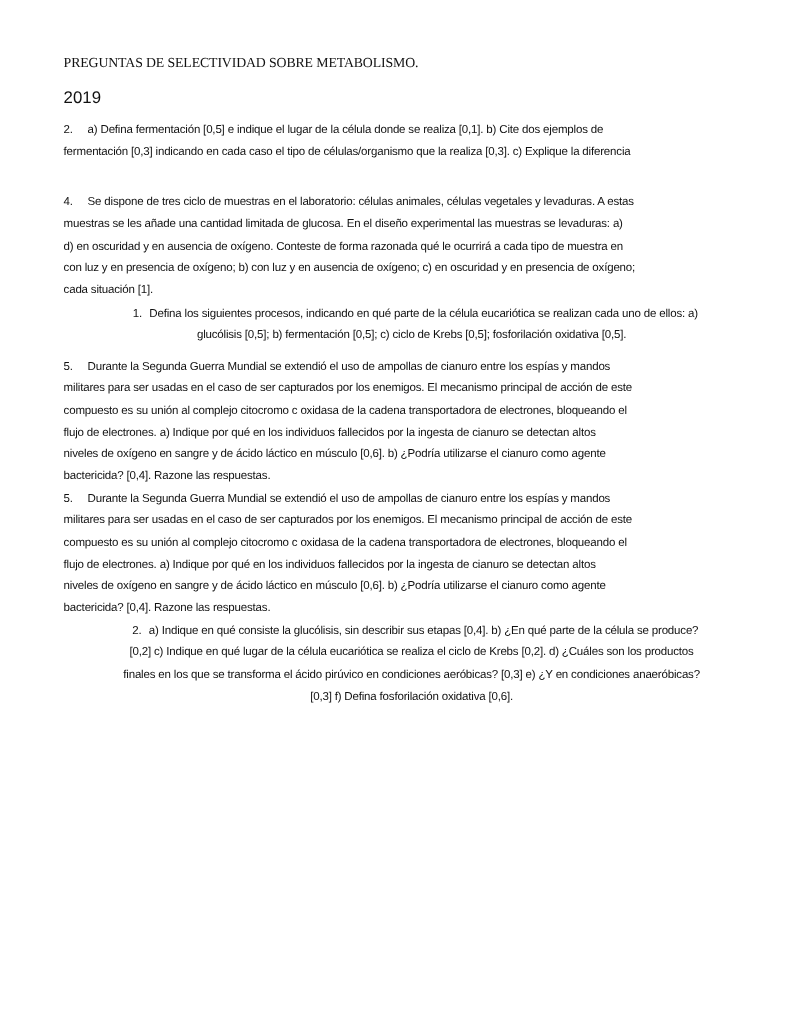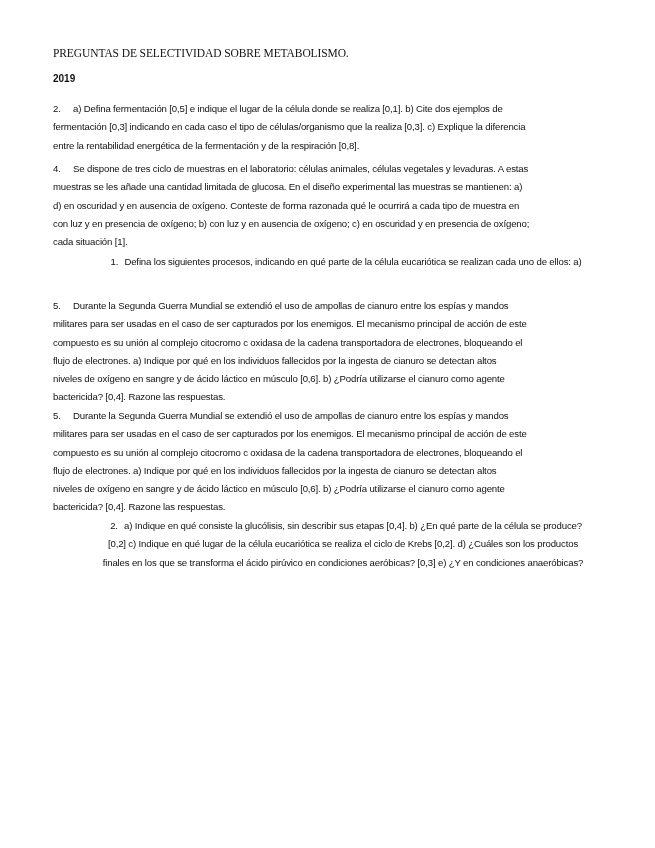--- a/index.html
+++ b/index.html
@@ -7,52 +7,52 @@
     .page { position: absolute; left: 0; top: 0; width: 655px; height: 848px; background: #fff; }
     .title {
       position: absolute; left: 53px; top: 47px;
       font-family: "Liberation Serif", "DejaVu Serif", serif;
       font-size: 11.5px; color: #111; letter-spacing: -0.1px;
       white-space: nowrap;
     }
     .year {
       position: absolute; left: 53px; top: 73px;
       font-family: "Liberation Sans", sans-serif;
-      font-size: 10px; color: #111; font-weight: bold;
+      font-size: 14px; color: #111;
     }
     .question {
       position: absolute; left: 53px; width: 580px;
       font-family: Liberation Sans, sans-serif;
       font-size: 9.6px; line-height: 18.3px; color: #111;
       letter-spacing: -0.15px;
     }
     .qline { display: block; white-space: nowrap; }
     .qnum { display: inline-block; width: 20px; }
   </style>
 </head>
 <body>
 
 <div class="page">
   <div class="title">PREGUNTAS DE SELECTIVIDAD SOBRE METABOLISMO.</div>
   <div class="year">2019</div>
   <div id="questions">
       <div class="question" style="top: 100px;">
         <span class="qline"><span class="qnum">2.</span><span>a) Defina fermentación [0,5] e indique el lugar de la célula donde se realiza [0,1]. b) Cite dos ejemplos de</span></span>
         <span class="qline"><span>fermentación [0,3] indicando en cada caso el tipo de células/organismo que la realiza [0,3]. c) Explique la diferencia</span></span>
-        <span class="qline"><span>entre la rentabilidad energética de la fermentación y de la respiración [0,8].</span></span>
       </div>
       <div class="question" style="top: 160px;">
         <span class="qline"><span class="qnum">4.</span><span>Se dispone de tres ciclo de muestras en el laboratorio: células animales, células vegetales y levaduras. A estas</span></span>
-        <span class="qline"><span>muestras se les añade una cantidad limitada de glucosa. En el diseño experimental las muestras se mantienen: a)</span></span>
+        <span class="qline"><span>muestras se les añade una cantidad limitada de glucosa. En el diseño experimental las muestras se levaduras: a)</span></span>
         <span class="qline"><span>d) en oscuridad y en ausencia de oxígeno. Conteste de forma razonada qué le ocurrirá a cada tipo de muestra en</span></span>
         <span class="qline"><span>con luz y en presencia de oxígeno; b) con luz y en ausencia de oxígeno; c) en oscuridad y en presencia de oxígeno;</span></span>
         <span class="qline"><span>cada situación [1].</span></span>
       </div>
       <div class="question" style="top: 253px; text-align: center;">
         <span class="qline"><span class="qnum">1.</span><span>Defina los siguientes procesos, indicando en qué parte de la célula eucariótica se realizan cada uno de ellos: a)</span></span>
+        <span class="qline"><span>glucólisis [0,5]; b) fermentación [0,5]; c) ciclo de Krebs [0,5]; fosforilación oxidativa [0,5].</span></span>
       </div>
       <div class="question" style="top: 297px;">
         <span class="qline"><span class="qnum">5.</span><span>Durante la Segunda Guerra Mundial se extendió el uso de ampollas de cianuro entre los espías y mandos</span></span>
         <span class="qline"><span>militares para ser usadas en el caso de ser capturados por los enemigos. El mecanismo principal de acción de este</span></span>
         <span class="qline"><span>compuesto es su unión al complejo citocromo c oxidasa de la cadena transportadora de electrones, bloqueando el</span></span>
         <span class="qline"><span>flujo de electrones. a) Indique por qué en los individuos fallecidos por la ingesta de cianuro se detectan altos</span></span>
         <span class="qline"><span>niveles de oxígeno en sangre y de ácido láctico en músculo [0,6]. b) ¿Podría utilizarse el cianuro como agente</span></span>
         <span class="qline"><span>bactericida? [0,4]. Razone las respuestas.</span></span>
       </div>
       <div class="question" style="top: 407px;">
@@ -60,15 +60,16 @@
         <span class="qline"><span>militares para ser usadas en el caso de ser capturados por los enemigos. El mecanismo principal de acción de este</span></span>
         <span class="qline"><span>compuesto es su unión al complejo citocromo c oxidasa de la cadena transportadora de electrones, bloqueando el</span></span>
         <span class="qline"><span>flujo de electrones. a) Indique por qué en los individuos fallecidos por la ingesta de cianuro se detectan altos</span></span>
         <span class="qline"><span>niveles de oxígeno en sangre y de ácido láctico en músculo [0,6]. b) ¿Podría utilizarse el cianuro como agente</span></span>
         <span class="qline"><span>bactericida? [0,4]. Razone las respuestas.</span></span>
       </div>
       <div class="question" style="top: 517px; text-align: center;">
         <span class="qline"><span class="qnum">2.</span><span>a) Indique en qué consiste la glucólisis, sin describir sus etapas [0,4]. b) ¿En qué parte de la célula se produce?</span></span>
         <span class="qline"><span>[0,2] c) Indique en qué lugar de la célula eucariótica se realiza el ciclo de Krebs [0,2]. d) ¿Cuáles son los productos</span></span>
         <span class="qline"><span>finales en los que se transforma el ácido pirúvico en condiciones aeróbicas? [0,3] e) ¿Y en condiciones anaeróbicas?</span></span>
+        <span class="qline"><span>[0,3] f) Defina fosforilación oxidativa [0,6].</span></span>
       </div>
     </div>
 </div>
 
 </body></html>

